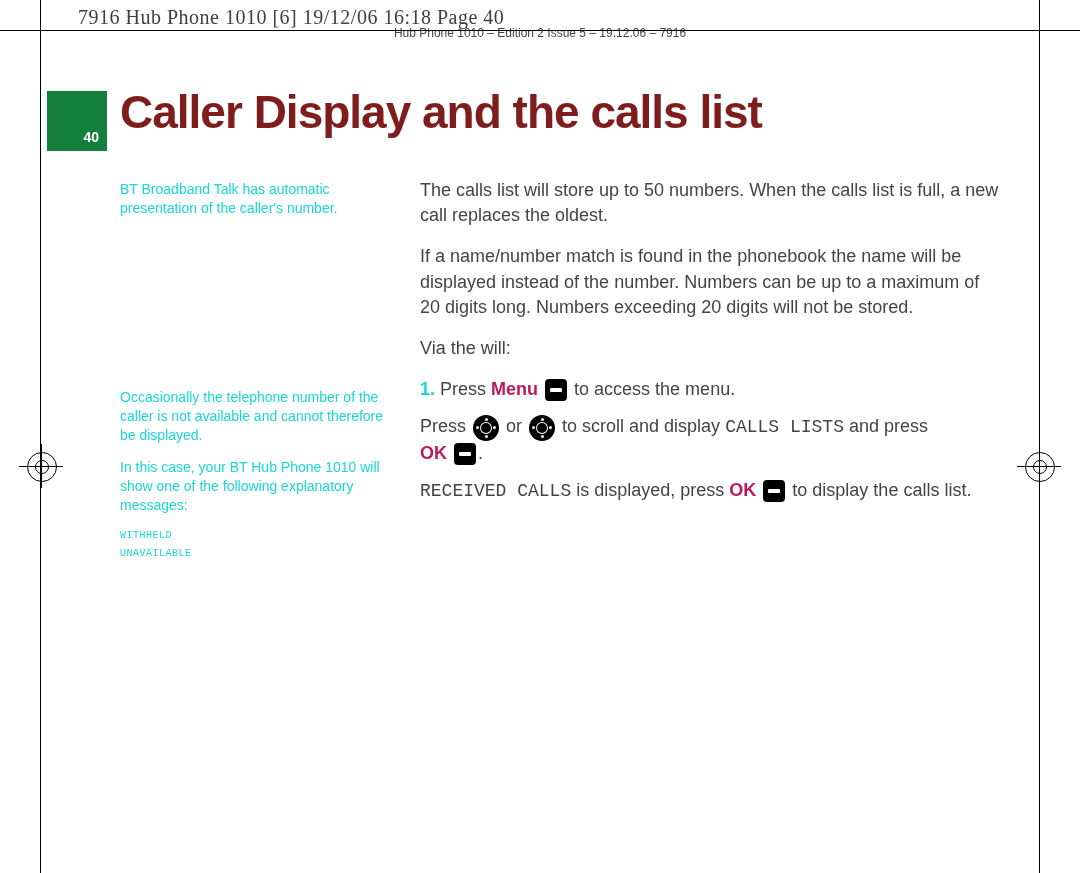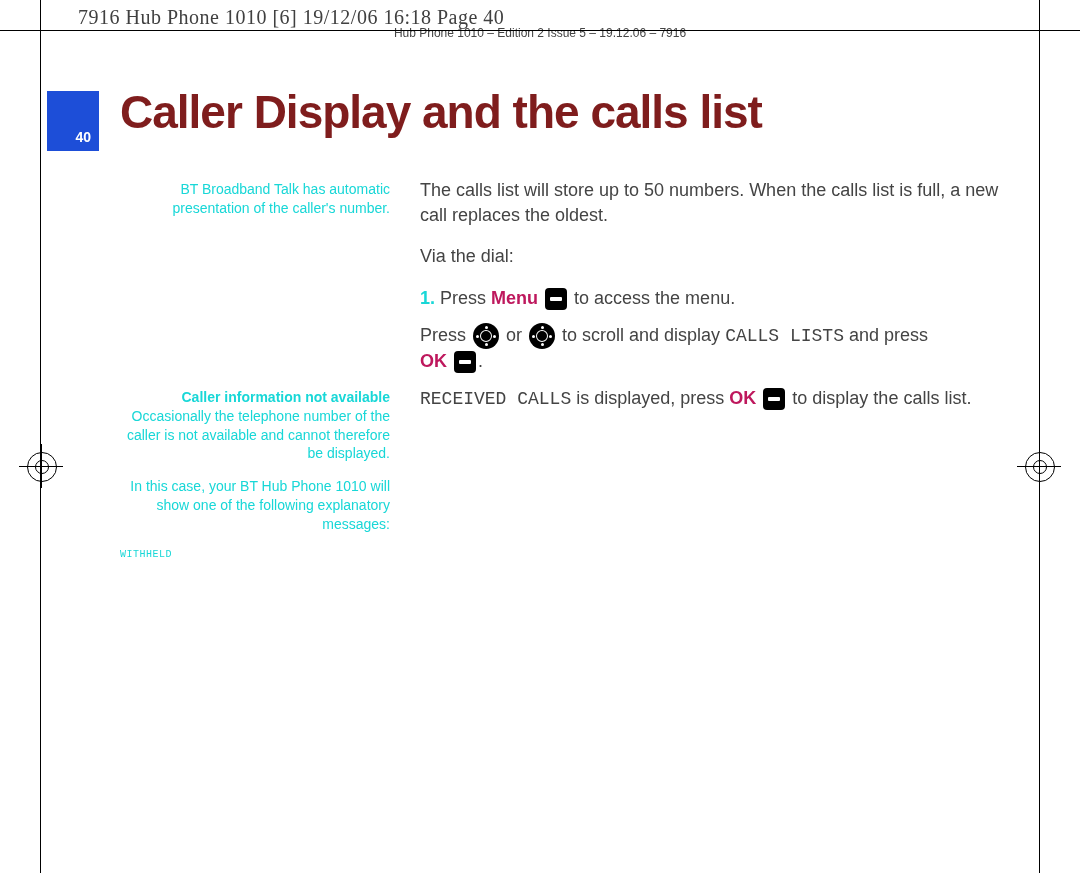--- a/index.html
+++ b/index.html
@@ -81,23 +81,23 @@
     right: 40px;
     bottom: 0;
     border: 1px solid #000;
     border-bottom: none;
   }
 
   .page-number-box {
     position: absolute;
     top: 91px;
     left: 47px;
-    width: 52px;
+    width: 60px;
     height: 60px;
-    background: #1d4ed8;
+    background: #15803d;
   }
   .page-number-text {
     position: absolute;
     bottom: 6px;
     right: 8px;
     color: #fff;
     font-size: 14px;
     font-weight: bold;
   }
 
@@ -122,21 +122,20 @@
   }
   .sidebar .note1 {
     margin-bottom: 170px;
   }
   .sidebar .sec-title {
     font-weight: bold;
     margin-bottom: 0;
   }
   .sidebar p {
     margin: 0 0 14px 0;
-    text-align: right;
   }
   .sidebar .mono {
     font-family: "Courier New", monospace;
     font-size: 10px;
     letter-spacing: 0.5px;
     display: block;
     margin-top: 4px;
   }
 
   .body-col {
@@ -254,30 +253,31 @@
 <div class="page-frame"></div>
 
 <div class="page-number-box">
   <span class="page-number-text">40</span>
 </div>
 
 <div class="title">Caller Display and the calls list</div>
 
 <div class="sidebar">
   <p class="note1">BT Broadband Talk has automatic presentation of the caller's number.</p>
-  <p class="sec-title">Caller information not available</p>
   <p>Occasionally the telephone number of the caller is not available and cannot therefore be displayed.</p>
   <p>In this case, your BT Hub Phone 1010 will show one of the following explanatory messages:</p>
   <span class="mono">WITHHELD</span>
+  <span class="mono">UNAVAILABLE</span>
 </div>
 
 <div class="body-col">
   <p class="para">The calls list will store up to 50 numbers. When the calls list is full, a new call replaces the oldest.</p>
-
-  <p class="para">Via the dial:</p>
+  <p class="para">If a name/number match is found in the phonebook the name will be displayed instead of the number. Numbers can be up to a maximum of 20 digits long. Numbers exceeding 20 digits will not be stored.</p>
+
+  <p class="para">Via the will:</p>
 
   <div class="step-row">
     <span class="bold-num">1.</span>
     <span>Press </span><span class="bold-txt">Menu</span>
     <span class="icon-btn minus"></span><span> to access the menu.</span>
   </div>
 
   <div class="step-row">
     <span>Press </span><span class="icon-nav"><span class="dot dt"></span><span class="dot db"></span><span class="dot dl"></span><span class="dot dr"></span></span><span> or </span><span class="icon-nav"><span class="dot dt"></span><span class="dot db"></span><span class="dot dl"></span><span class="dot dr"></span></span><span> to scroll and display </span><span class="mono-inline">CALLS LISTS</span><span> and press </span>
     <br>

